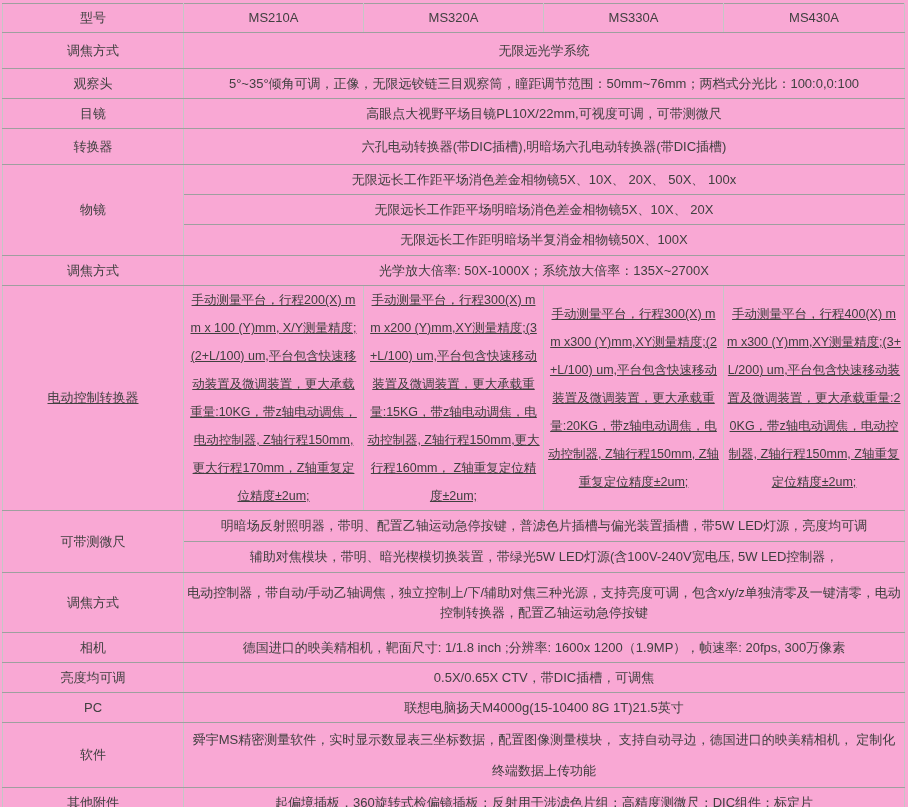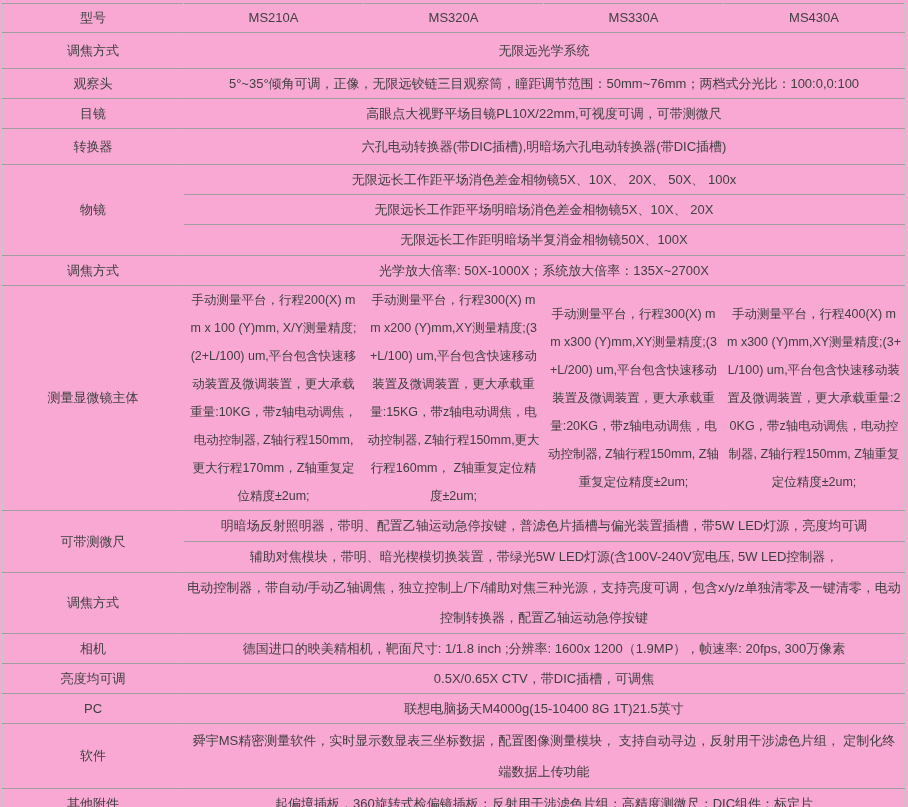--- a/index.html
+++ b/index.html
@@ -35,23 +35,23 @@
     word-break: break-all;
   }
   table.spec td.lbl {
     line-height: 20px;
     word-break: keep-all;
   }
   tr.h27 td { height: 26px; }
   tr.h36 td { height: 35px; }
   tr.h30 td { height: 29px; }
   tr.h31 td { height: 30px; }
-  tr.h60 td { height: 59px; line-height: 30px; }
+  tr.h60 td { height: 59px; line-height: 20px; }
   tr.h65 td { height: 64px; line-height: 31px; }
-  tr.stage td { height: 213px; }
+  tr.stage td { height: 213px; text-decoration: underline; }
   td.st {
     line-height: 30.4px;
     padding: 0 2px;
     font-size: 12.5px;
   }
 </style>
 </head>
 <body>
 
 <div class="page">
@@ -103,25 +103,25 @@
     <tr class="h31">
       <td colspan="4">无限远长工作距明暗场半复消金相物镜50X、100X</td>
     </tr>
 
     <tr class="h30">
       <td class="lbl">调焦方式</td>
       <td colspan="4">光学放大倍率: 50X-1000X；系统放大倍率：135X~2700X</td>
     </tr>
 
     <tr class="stage">
-      <td class="lbl">测量显微镜主体</td>
+      <td class="lbl">电动控制转换器</td>
       <td class="st">手动测量平台，行程200(X) mm x 100 (Y)mm, X/Y测量精度;(2+L/100) um,平台包含快速移动装置及微调装置，更大承载重量:10KG，带z轴电动调焦，电动控制器, Z轴行程150mm, 更大行程170mm，Z轴重复定位精度±2um;</td>
       <td class="st">手动测量平台，行程300(X) mm x200 (Y)mm,XY测量精度;(3+L/100) um,平台包含快速移动装置及微调装置，更大承载重量:15KG，带z轴电动调焦，电动控制器, Z轴行程150mm,更大行程160mm， Z轴重复定位精度±2um;</td>
-      <td class="st">手动测量平台，行程300(X) mm x300 (Y)mm,XY测量精度;(3+L/200) um,平台包含快速移动装置及微调装置，更大承载重量:20KG，带z轴电动调焦，电动控制器, Z轴行程150mm, Z轴重复定位精度±2um;</td>
-      <td class="st">手动测量平台，行程400(X) mm x300 (Y)mm,XY测量精度;(3+L/100) um,平台包含快速移动装置及微调装置，更大承载重量:20KG，带z轴电动调焦，电动控制器, Z轴行程150mm, Z轴重复定位精度±2um;</td>
+      <td class="st">手动测量平台，行程300(X) mm x300 (Y)mm,XY测量精度;(2+L/100) um,平台包含快速移动装置及微调装置，更大承载重量:20KG，带z轴电动调焦，电动控制器, Z轴行程150mm, Z轴重复定位精度±2um;</td>
+      <td class="st">手动测量平台，行程400(X) mm x300 (Y)mm,XY测量精度;(3+L/200) um,平台包含快速移动装置及微调装置，更大承载重量:20KG，带z轴电动调焦，电动控制器, Z轴行程150mm, Z轴重复定位精度±2um;</td>
     </tr>
 
     <tr class="h31">
       <td class="lbl" rowspan="2">可带测微尺</td>
       <td colspan="4">明暗场反射照明器，带明、配置乙轴运动急停按键，普滤色片插槽与偏光装置插槽，带5W LED灯源，亮度均可调</td>
     </tr>
     <tr class="h31">
       <td colspan="4">辅助对焦模块，带明、暗光楔模切换装置，带绿光5W LED灯源(含100V-240V宽电压, 5W LED控制器，</td>
     </tr>
 
@@ -140,21 +140,21 @@
       <td colspan="4">0.5X/0.65X CTV，带DIC插槽，可调焦</td>
     </tr>
 
     <tr class="h30">
       <td class="lbl">PC</td>
       <td colspan="4">联想电脑扬天M4000g(15-10400 8G 1T)21.5英寸</td>
     </tr>
 
     <tr class="h65">
       <td class="lbl">软件</td>
-      <td colspan="4">舜宇MS精密测量软件，实时显示数显表三坐标数据，配置图像测量模块， 支持自动寻边，反射用干涉滤色片组， 定制化终端数据上传功能</td>
+      <td colspan="4">舜宇MS精密测量软件，实时显示数显表三坐标数据，配置图像测量模块， 支持自动寻边，德国进口的映美精相机， 定制化终端数据上传功能</td>
     </tr>
 
     <tr class="h30">
       <td class="lbl">其他附件</td>
       <td colspan="4">起偏境插板，360旋转式检偏镜插板；反射用干涉滤色片组；高精度测微尺；DIC组件；标定片</td>
     </tr>
   </tbody>
     </table>
 </div>
 

